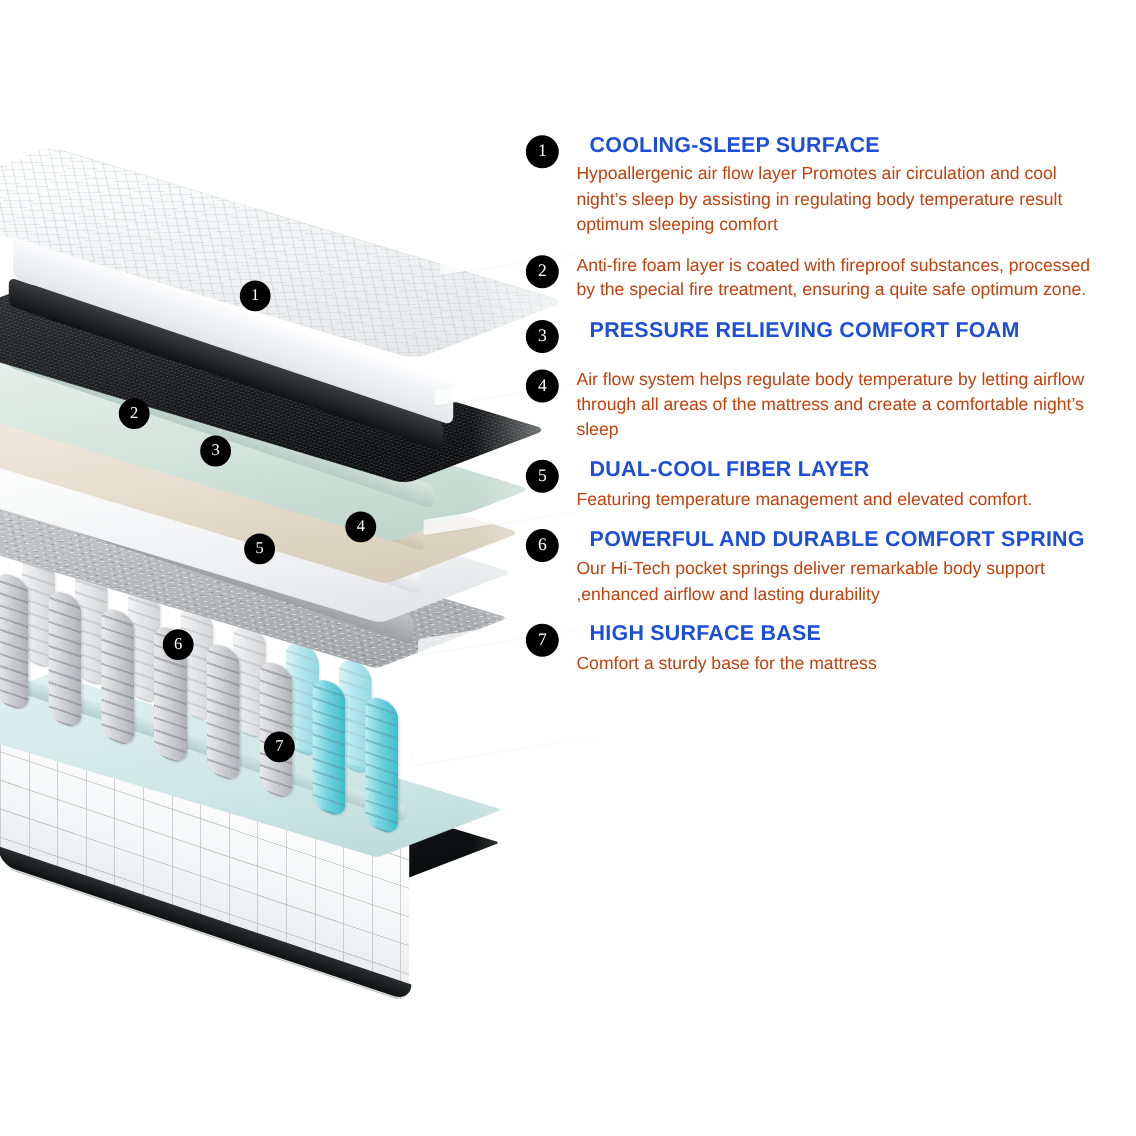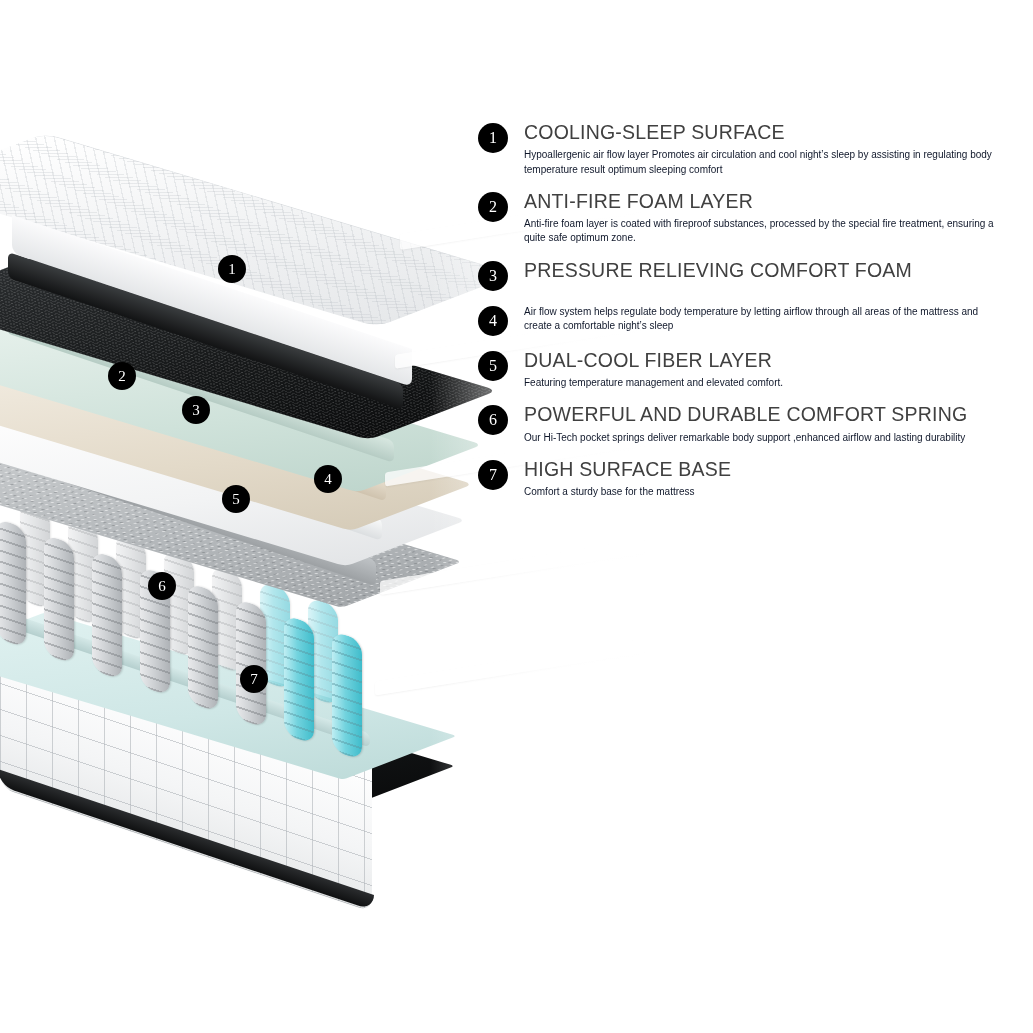--- a/index.html
+++ b/index.html
@@ -333,29 +333,29 @@
     font-family: "Liberation Serif", serif;
     font-size: 16px;
     line-height: 30px;
     text-align: center;
     margin-right: 16px;
     margin-top: 1px;
   }
   .ctext { flex: 1 1 auto; }
   .ctitle {
     font-size: 19.5px;
-    font-weight: normal;
+    font-weight: bold;
     letter-spacing: .2px;
-    color: #404040;
-    margin: 0 0 5px 0;
+    color: #1d4ed8;
+    margin: 0 0 5px 12px;
     line-height: 1.1;
   }
   .cbody {
-    font-size: 10px;
-    color: #0f172a;
+    font-size: 16px;
+    color: #c2410c;
     line-height: 1.42;
     margin: 0;
     max-width: 470px;
   }
 </style>
 </head>
 <body>
 
 <div id="stage">
 
@@ -435,21 +435,20 @@
       <div class="num">1</div>
       <div class="ctext">
         <p class="ctitle">COOLING-SLEEP SURFACE</p>
         <p class="cbody">Hypoallergenic air flow layer Promotes air circulation and cool night’s sleep by assisting in regulating body temperature result optimum sleeping comfort</p>
       </div>
     </div>
 
     <div class="callout">
       <div class="num">2</div>
       <div class="ctext">
-        <p class="ctitle">ANTI-FIRE FOAM LAYER</p>
         <p class="cbody">Anti-fire foam layer is coated with fireproof substances, processed by the special fire treatment, ensuring a quite safe optimum zone.</p>
       </div>
     </div>
 
     <div class="callout">
       <div class="num">3</div>
       <div class="ctext">
         <p class="ctitle">PRESSURE RELIEVING COMFORT FOAM</p>
       </div>
     </div>

